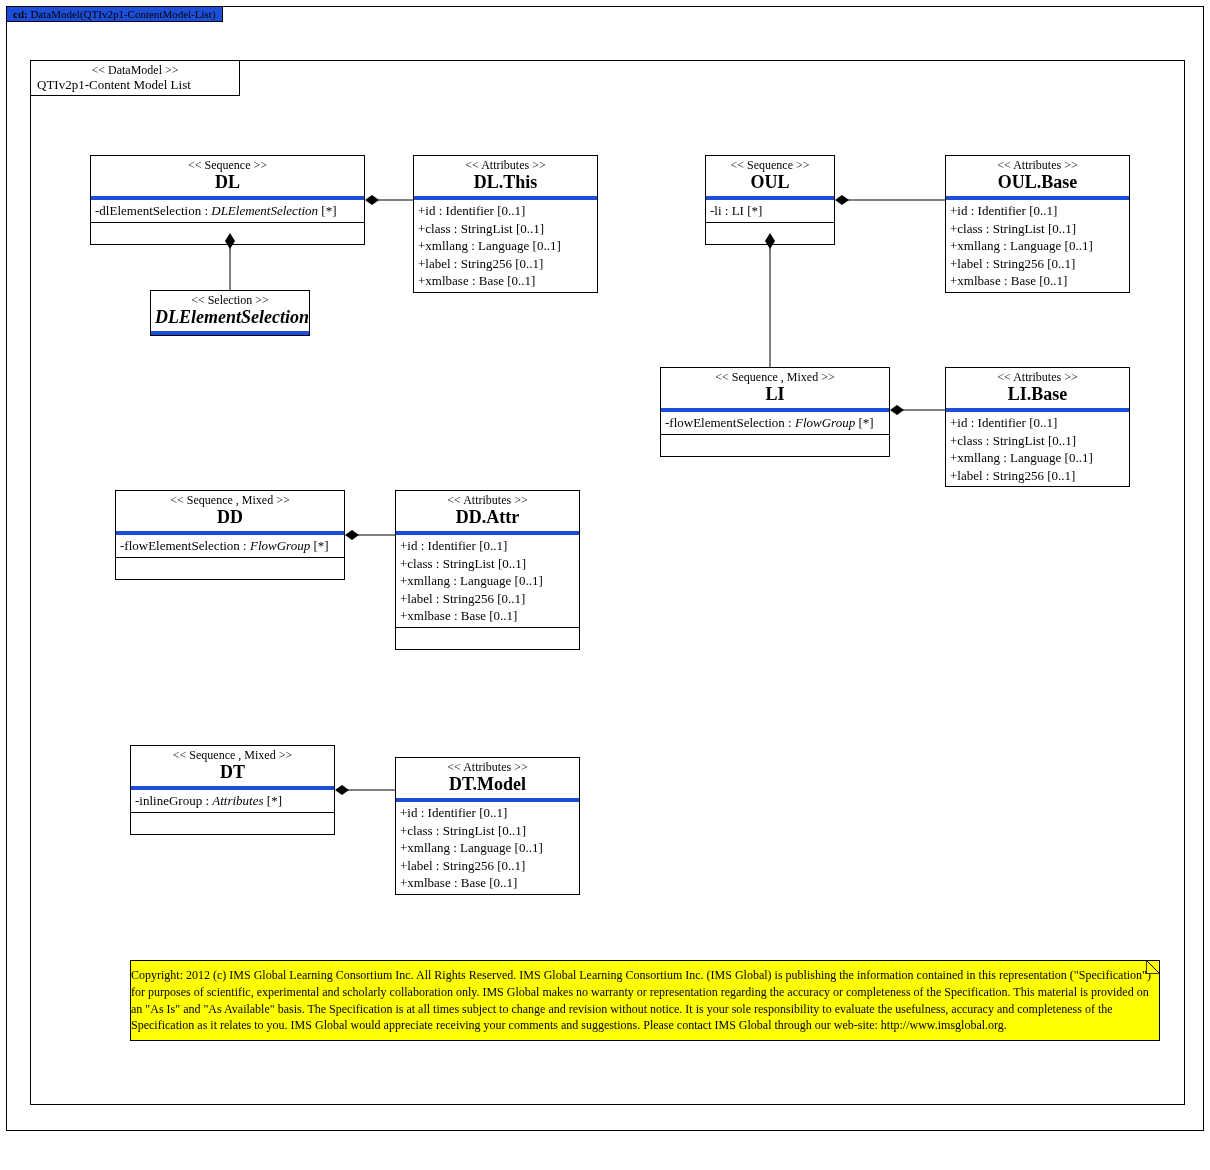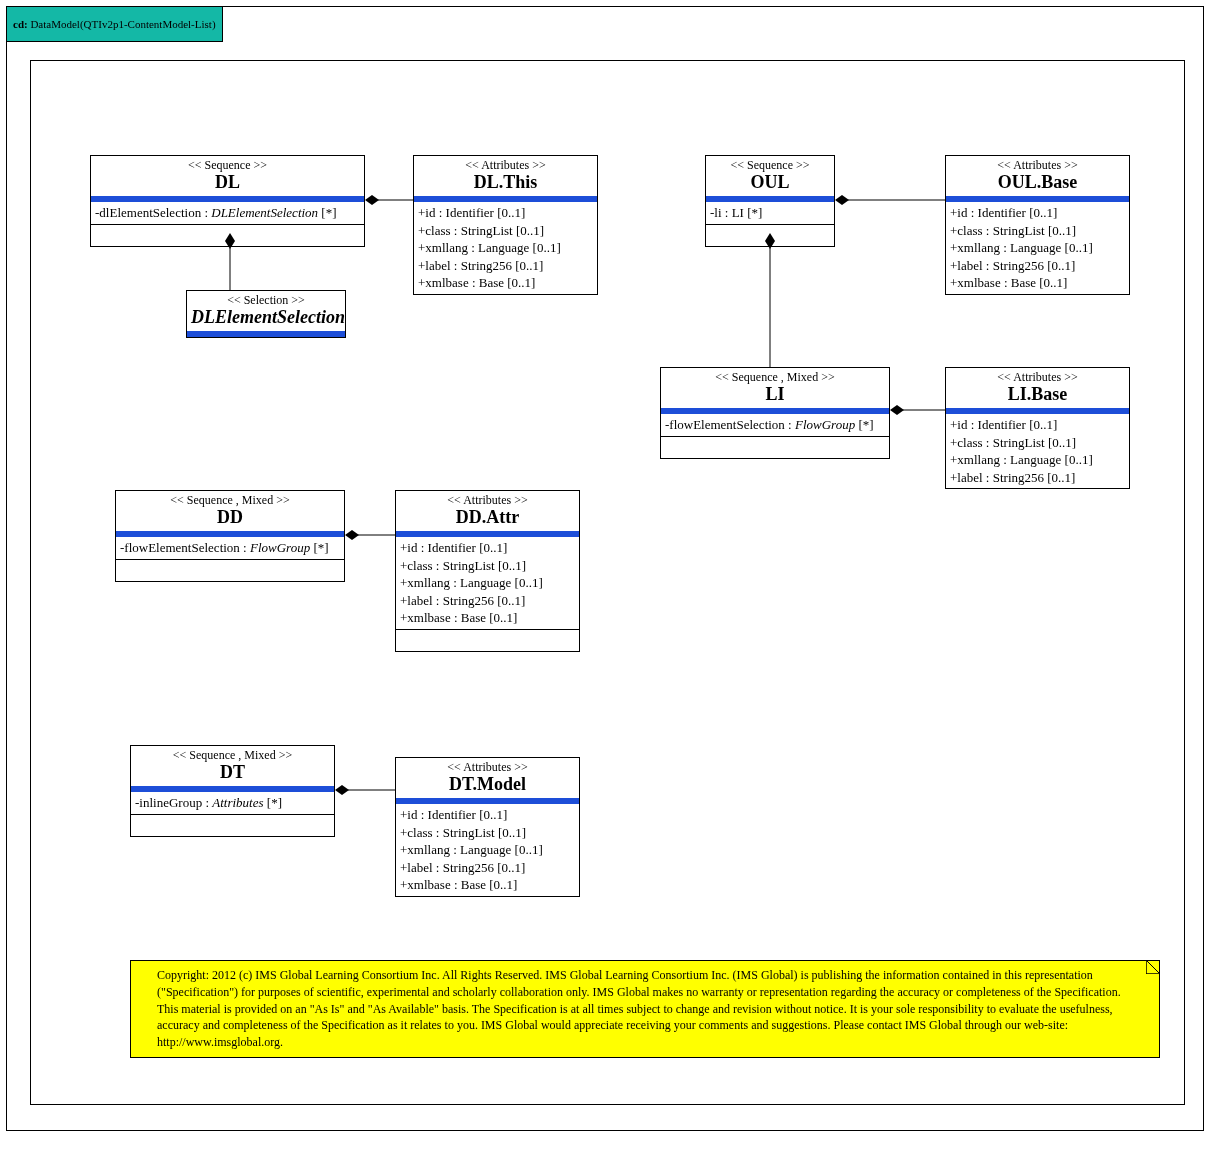--- a/index.html
+++ b/index.html
@@ -19,38 +19,38 @@
   .outer-frame {
     position: absolute;
     border: 1px solid #000;
     box-sizing: border-box;
     background: #fff;
   }
   .tab {
     position: absolute;
     top: -1px;
     left: -1px;
-    background: #14b8a6;
+    background: #1d4ed8;
     border: 1px solid #000;
     border-bottom: 1px solid #000;
     font-size: 11px;
-    padding: 11px 6px;
+    padding: 1px 6px;
     white-space: nowrap;
   }
   .tab b { font-weight: bold; }
 
   
   .uml {
     position: absolute;
     border: 1px solid #000;
     background: #fff;
     box-sizing: border-box;
   }
   .uml .hdr {
-    border-bottom: 6px solid #1d4ed8;
+    border-bottom: 4px solid #1d4ed8;
     text-align: center;
     padding: 2px 4px;
     line-height: 1.2;
   }
   .uml .stereo {
     font-size: 12px;
   }
   .uml .title {
     font-weight: bold;
     font-size: 18px;
@@ -73,21 +73,21 @@
     left: 0; top: 0;
     width: 1210px; height: 1170px;
     pointer-events: none;
   }
 
   
   .note {
     position: absolute;
     background: #ffff00;
     border: 1px solid #000;
-    padding: 6px 26px;
+    padding: 6px 0;
     font-size: 12px;
     line-height: 1.4;
     box-sizing: border-box;
   }
   .note .dogear {
     position: absolute;
     right: -1px; top: -1px;
     width: 14px; height: 14px;
   }
 </style>
@@ -99,20 +99,26 @@
   <div class="outer-frame" style="left:6px; top:6px; width:1198px; height:1125px;">
     <div class="tab">
       <b>cd:</b>
       <span>DataModel(QTIv2p1-ContentModel-List)</span>
     </div>
   </div>
 
   <div class="outer-frame" style="left:30px; top:60px; width:1155px; height:1045px;">
   </div>
 
+  <div class="uml" style="left:30px; top:60px; width:210px;">
+    <div class="hdr" style="border-bottom:none;">
+      <div class="stereo">&lt;&lt; DataModel &gt;&gt;</div>
+      <div style="text-align:left; padding-left:2px;">QTIv2p1-Content Model List</div>
+    </div>
+  </div>
 
   <div class="uml" id="box-DL" style="left:90px; top:155px; width:275px;">
     <div class="hdr">
       <div class="stereo">&lt;&lt; Sequence &gt;&gt;</div>
       <div class="title">DL</div>
     </div>
     <div class="sect">
       <div class="row"><span>-dlElementSelection  :</span> <span class="type-it">DLElementSelection</span><span> [*]</span></div>
     </div>
     <div class="sect last">&nbsp;</div>
@@ -125,21 +131,21 @@
     </div>
     <div class="sect last">
       <div class="row">+id : Identifier [0..1]</div>
       <div class="row">+class : StringList [0..1]</div>
       <div class="row">+xmllang  : Language [0..1]</div>
       <div class="row">+label : String256 [0..1]</div>
       <div class="row">+xmlbase : Base [0..1]</div>
     </div>
   </div>
 
-  <div class="uml" id="box-DLElSel" style="left:150px; top:290px; width:160px;margin-left:36px;">
+  <div class="uml" id="box-DLElSel" style="left:150px; top:290px; width:160px;">
     <div class="hdr">
       <div class="stereo">&lt;&lt; Selection  &gt;&gt;</div>
       <div class="title italic">DLElementSelection</div>
     </div>
   </div>
 
   <div class="uml" id="box-DD" style="left:115px; top:490px; width:230px;">
     <div class="hdr">
       <div class="stereo">&lt;&lt; Sequence , Mixed &gt;&gt;</div>
       <div class="title">DD</div>

